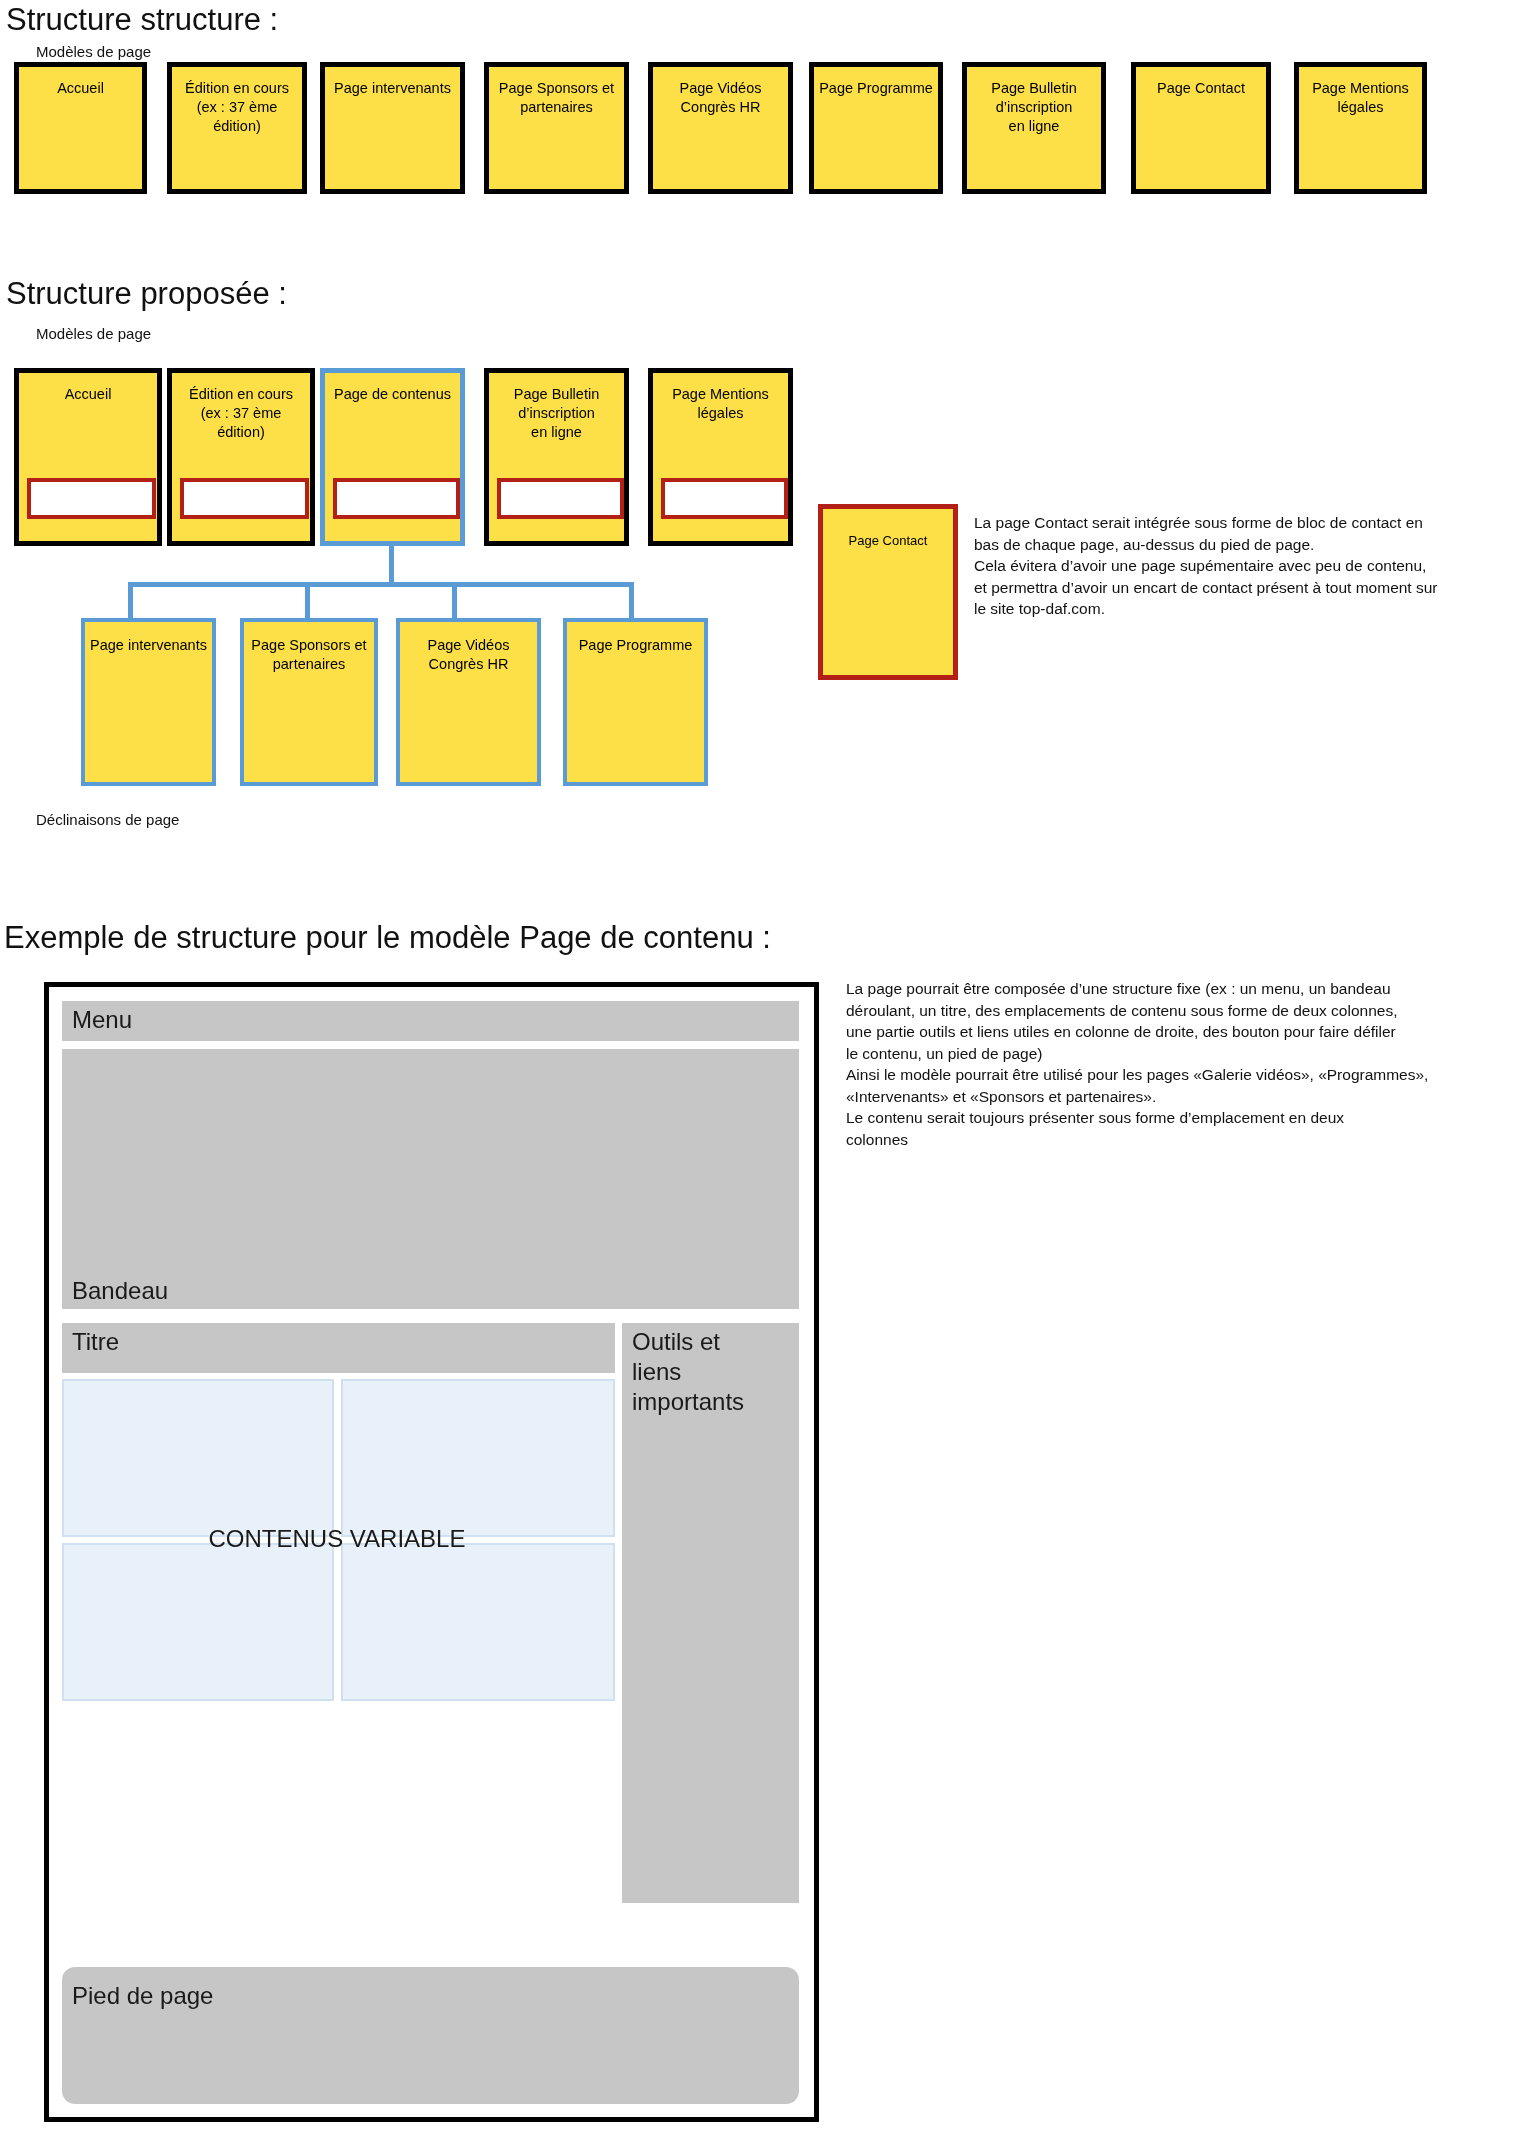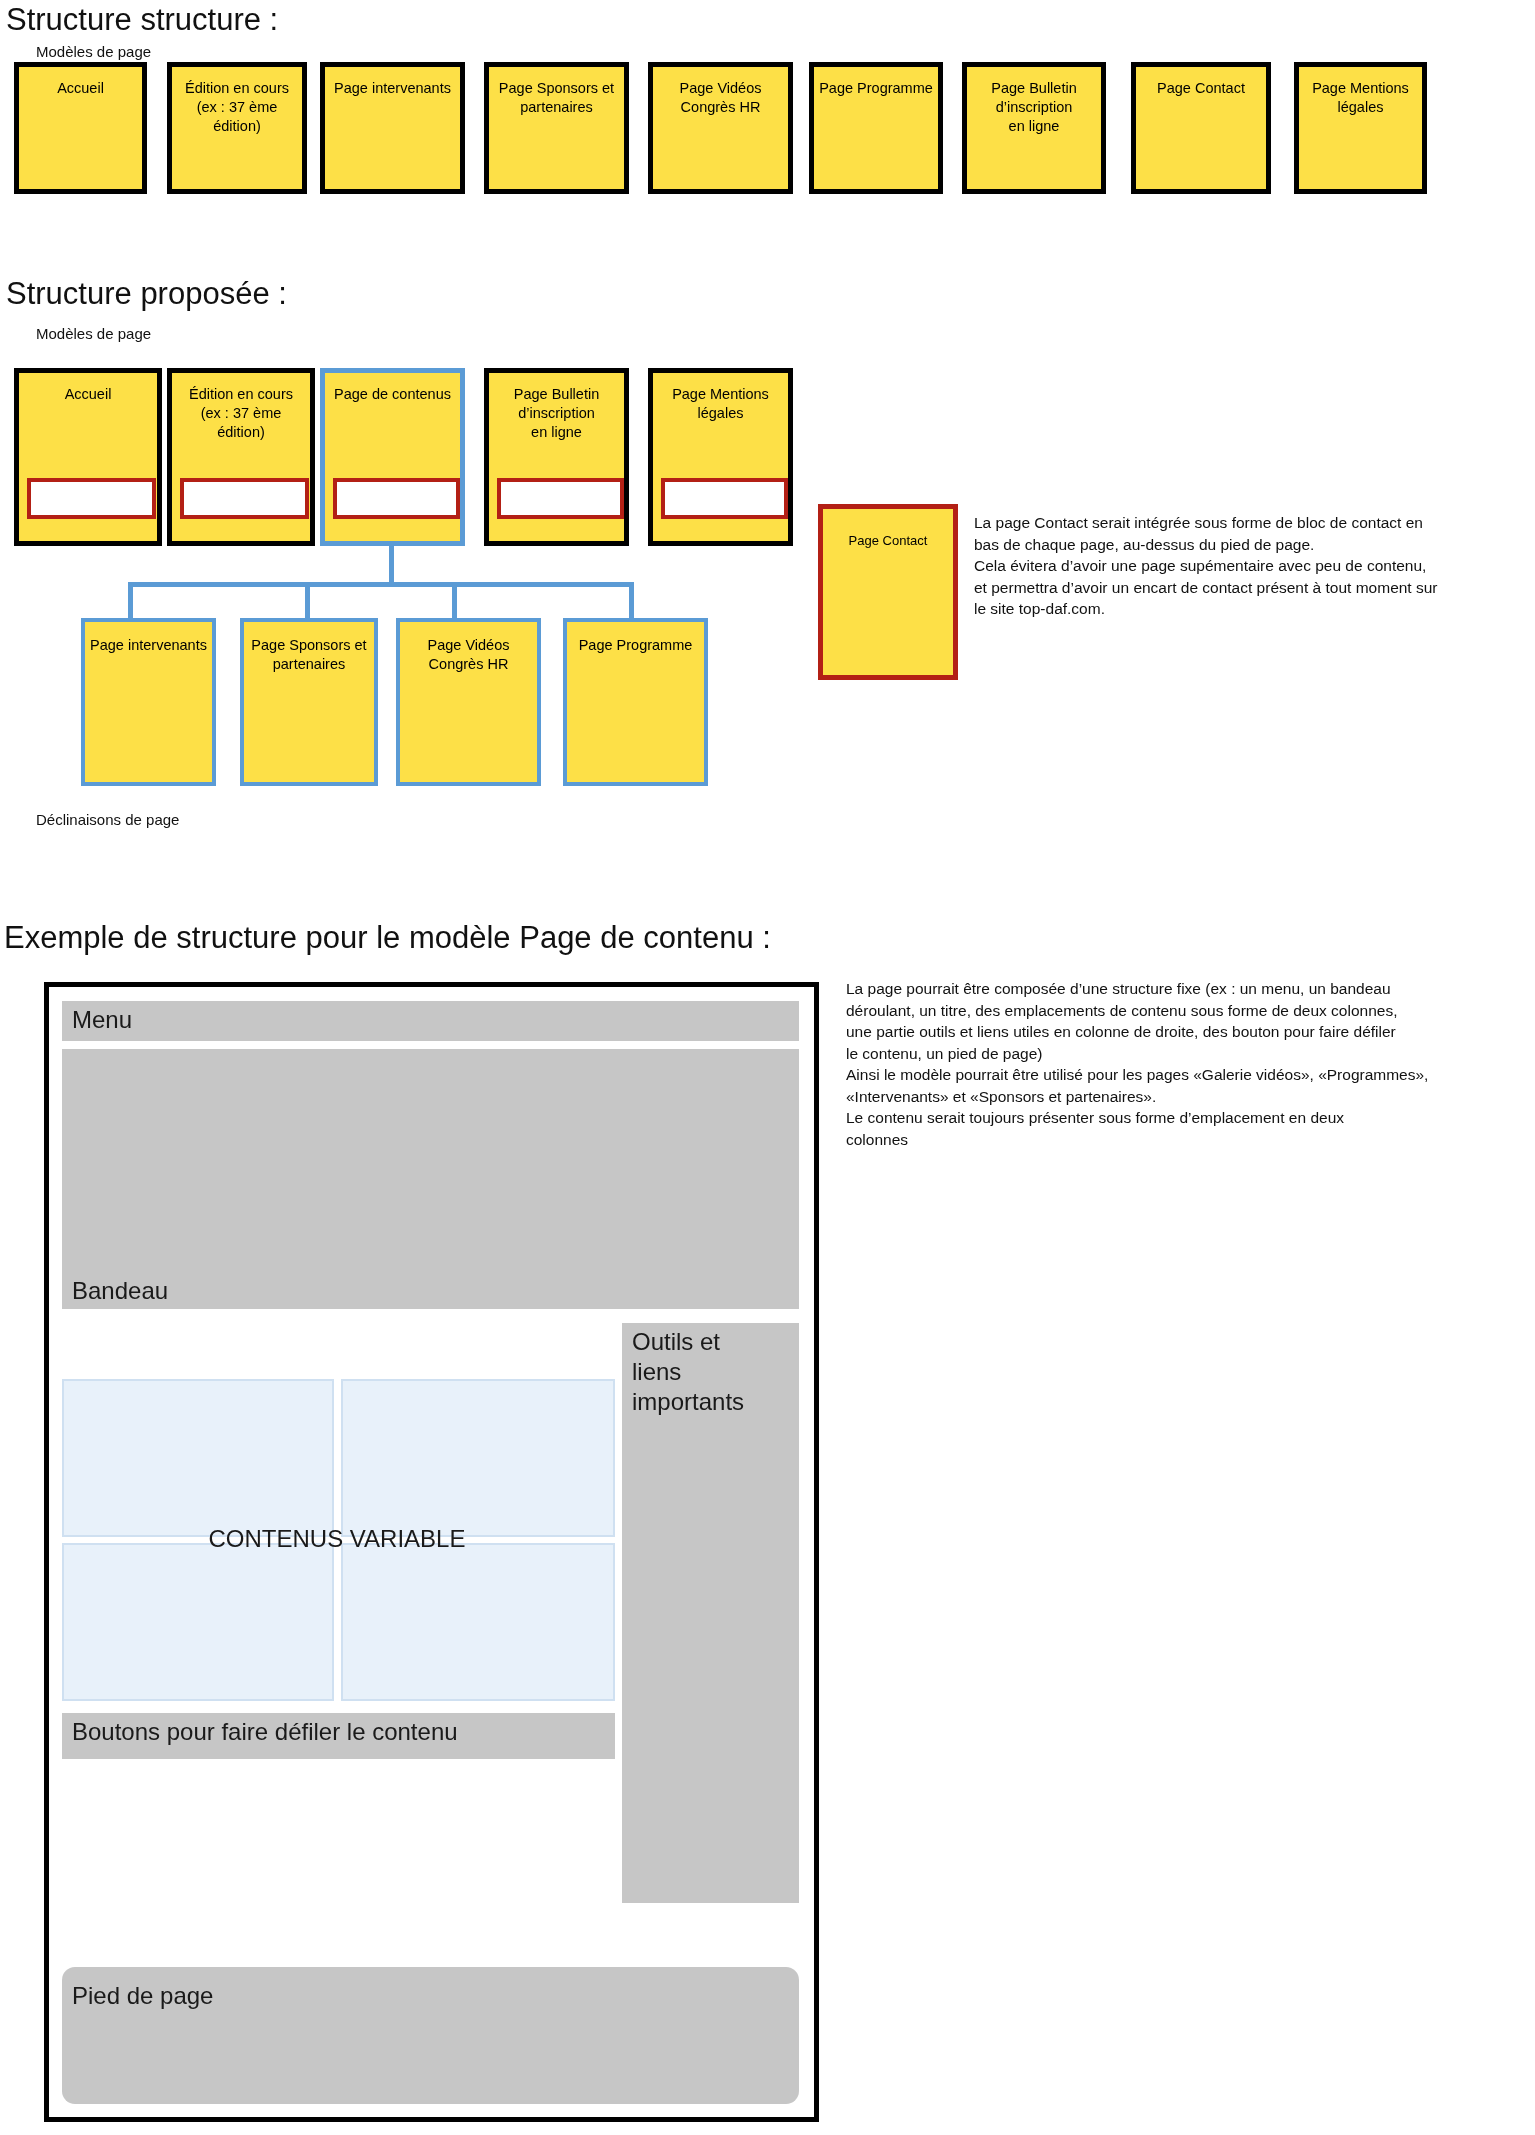--- a/index.html
+++ b/index.html
@@ -182,35 +182,35 @@
 <div class="abs" id="wireframe" style="left:44px;top:982px;width:775px;height:1140px;">
 
   <div class="abs gray" style="left:13px;top:14px;width:737px;height:40px;">
     <div class="wf-label">Menu</div>
   </div>
 
   <div class="abs gray" style="left:13px;top:62px;width:737px;height:260px;">
     <div class="bottomlabel">Bandeau</div>
   </div>
 
+  <div class="abs gray" style="left:13px;top:336px;width:553px;height:50px;">
+    <div class="wf-label">Titre</div>
+  </div>
 
   <div class="abs gray" style="left:573px;top:336px;width:177px;height:580px;">
     <div class="wf-label">Outils et
 liens
 importants</div>
   </div>
 
   <div class="abs blueblk" style="left:13px;top:392px;width:272px;height:158px;"></div>
   <div class="abs blueblk" style="left:292px;top:392px;width:274px;height:158px;"></div>
   <div class="abs blueblk" style="left:13px;top:556px;width:272px;height:158px;"></div>
   <div class="abs blueblk" style="left:292px;top:556px;width:274px;height:158px;"></div>
 
   <div class="wf-center" style="left:88px;top:538px;width:400px;">CONTENUS VARIABLE</div>
 
-  <div class="abs gray" style="left:13px;top:726px;width:553px;height:46px;">
-    <div class="wf-label">Boutons pour faire défiler le contenu</div>
-  </div>
 
   <div class="abs gray" style="left:13px;top:980px;width:737px;height:137px;border-radius:13px;">
     <div class="wf-label" style="padding-top:14px;">Pied de page</div>
   </div>
 
 </div>
 
 </body></html>

